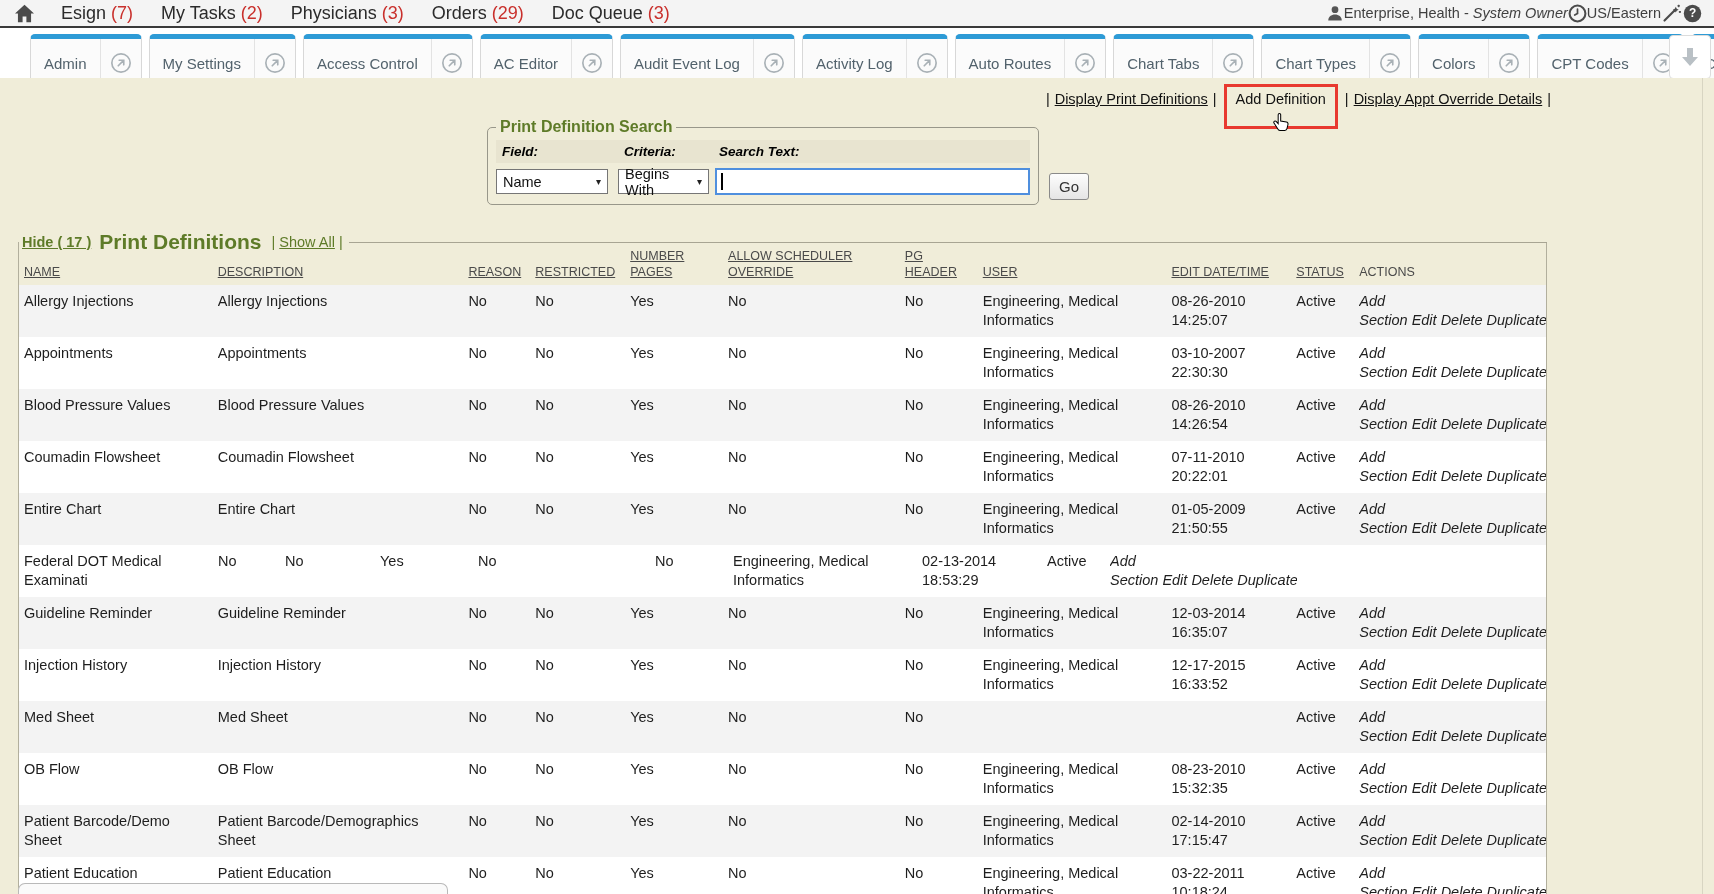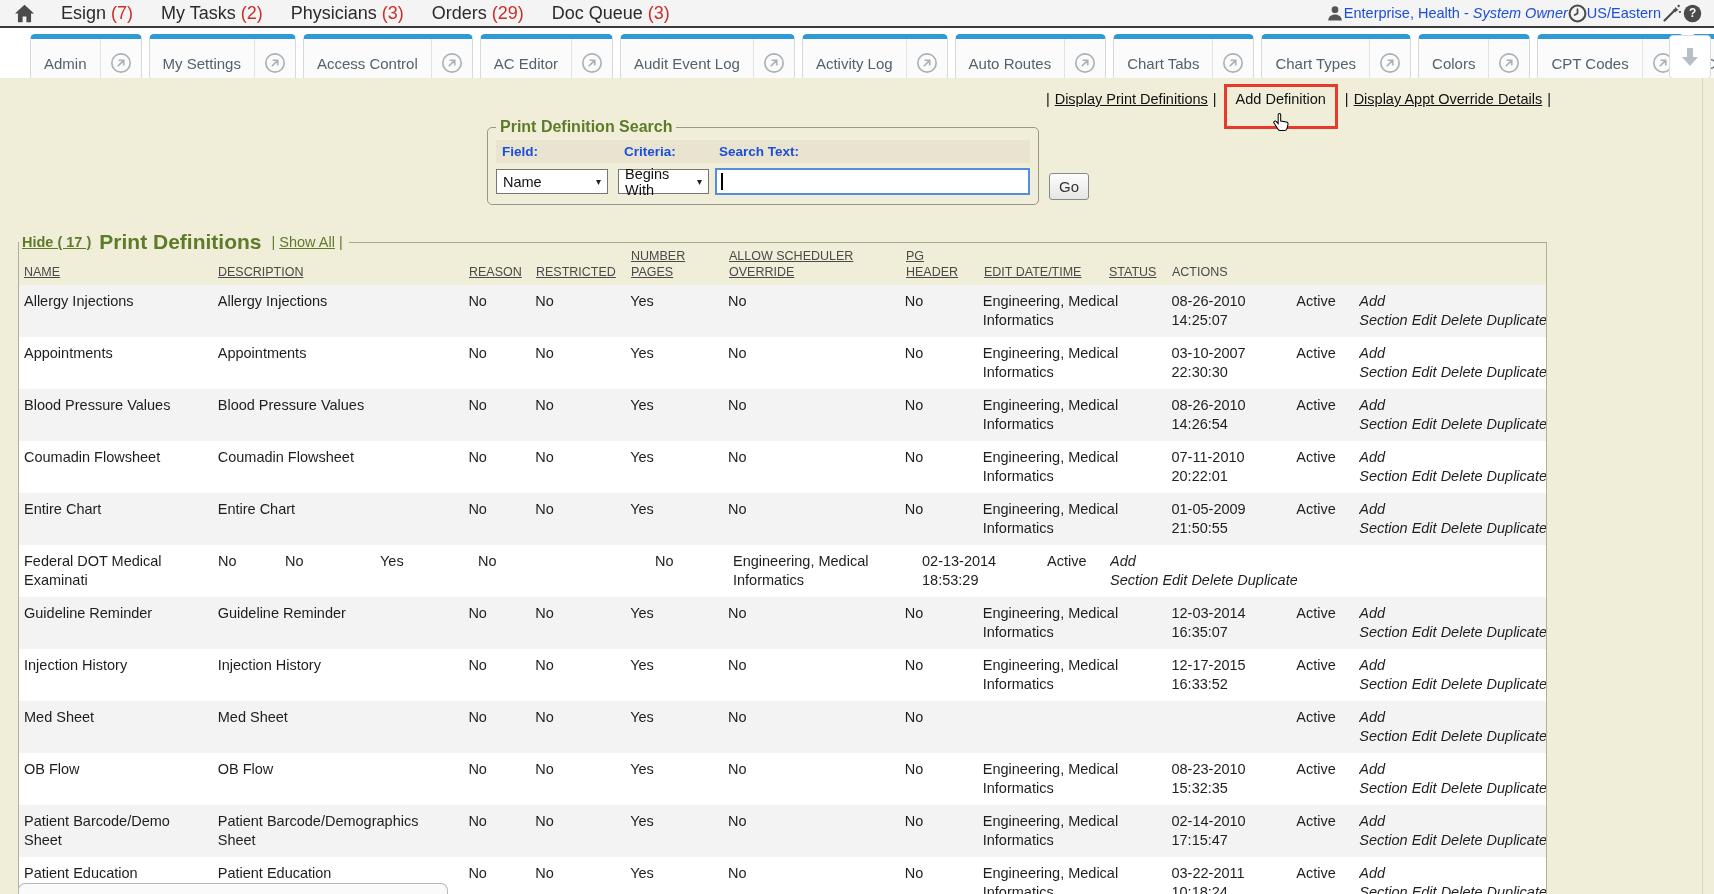--- a/index.html
+++ b/index.html
@@ -8,21 +8,21 @@
   .screen { position:relative; width:1714px; height:894px; overflow:hidden; }
 
   
   .topbar { height:28px; background:#f4f4f4; border-bottom:2px solid #3a3a3a;
             display:flex; align-items:center; padding:0 12px 0 14px; }
   .home-btn { display:flex; align-items:center; margin-right:26px; }
   .nav-items { display:flex; align-items:center; }
   .nav-item { margin-right:28px; font-size:18px; color:#2b2b2b; white-space:nowrap; }
   .nav-item .count { color:var(--count-red); }
   .topbar-right { margin-left:auto; display:flex; align-items:center; 
-                  font-size:14.5px; color:#1d4ed8; white-space:nowrap; }
+                  font-size:14.5px; color:#404040; white-space:nowrap; }
   .topbar-right .role { font-style:italic; }
   .icon { display:inline-flex; align-items:center; justify-content:center; }
 
   
   .tabbar { height:50px; background:#fff; display:flex; align-items:flex-start;
             padding:6px 46px 0 30px; gap:7px; position:relative; overflow:hidden; }
   .tab { height:54px; border:1px solid #d8d8d8; border-top:5px solid var(--accent);
          border-radius:5px 5px 3px 3px; background:#fbfbfb; display:flex;
          align-items:center; flex:0 0 auto;justify-content:center; }
   .tab-label { padding:0 13px; font-size:15px; color:#52626c; white-space:nowrap; }
@@ -43,21 +43,21 @@
   .alink-boxed { position:relative; display:inline-block; border:3px solid var(--red-box);
                  padding:4px 9px 19px 9px; margin:-7px 2px -26px 2px; text-decoration:none; }
   .cursor-glyph { position:absolute; left:50%; bottom:-11px; transform:translateX(-50%); }
 
   
   .search-row { display:flex; align-items:flex-end; margin:8px 0 0 487px; }
   fieldset.search { border:1px solid #98978a; border-radius:5px; width:552px;
                     padding:4px 8px 9px 8px; }
   fieldset.search legend { color:var(--olive); font-weight:bold; font-size:16px; padding:0 4px; }
   .labels-row { background:#e8e4d0; display:flex; padding:4px 6px; font-weight:bold;
-                font-size:13.5px; color:#1d4ed8; }
+                font-size:13.5px; color:#000000;font-style:italic; }
   .lab-field { width:122px; } .lab-criteria { width:95px; } .lab-search { flex:1; }
   .controls-row { display:flex; margin-top:5px; align-items:center; }
   .fake-select { border:1px solid #767676; background:#fff; height:25px; display:flex;
                  align-items:center; justify-content:space-between; padding:0 6px;
                  font-size:14.5px; color:#111; }
   .sel-field { width:112px; margin-right:10px; } .sel-criteria { width:91px; margin-right:6px; }
   .sel-arrow { font-size:10px; color:#222; margin-left:6px; }
   .search-input { border:2px solid #4f8fde; background:#fff; height:27px; flex:1;
                   display:flex; align-items:center; padding:0 4px; }
   .caret { width:2px; height:17px; background:#000; }
@@ -350,20 +350,23 @@
             <div class="hline">PAGES</div>
           </div>
           <div class="hcell h5">
             <div class="hline">ALLOW SCHEDULER</div>
             <div class="hline">OVERRIDE</div>
           </div>
           <div class="hcell h6">
             <div class="hline">PG</div>
             <div class="hline">HEADER</div>
           </div>
+          <div class="hcell h7">
+            <div class="hline">USER</div>
+          </div>
           <div class="hcell h8">
             <div class="hline">EDIT DATE/TIME</div>
           </div>
           <div class="hcell h9">
             <div class="hline">STATUS</div>
           </div>
           <div class="hcell h10 nosort">
             <div class="hline">ACTIONS</div>
           </div>
         </div>

